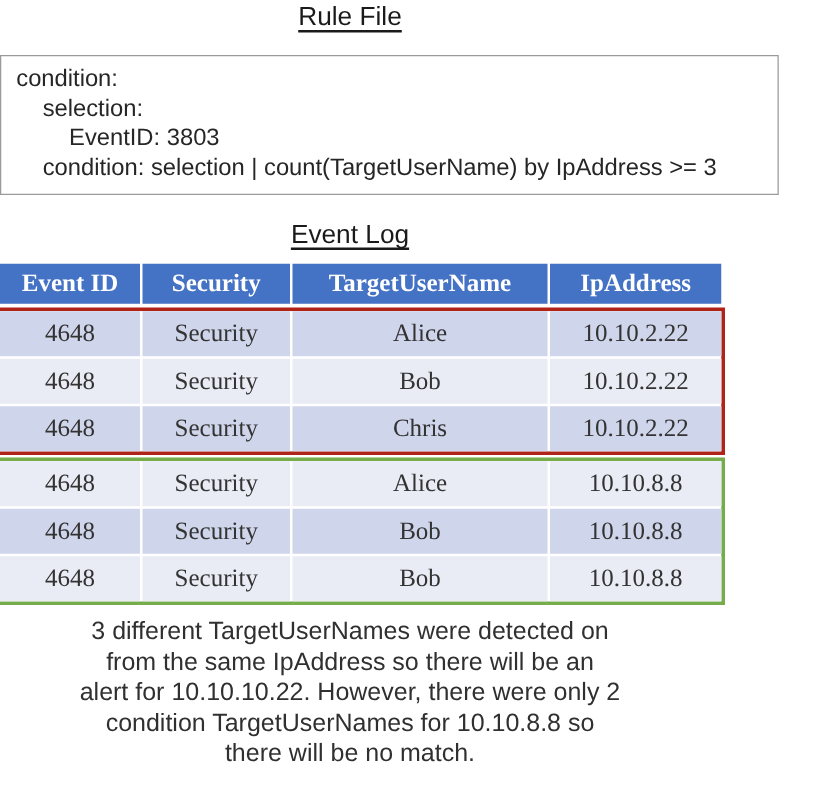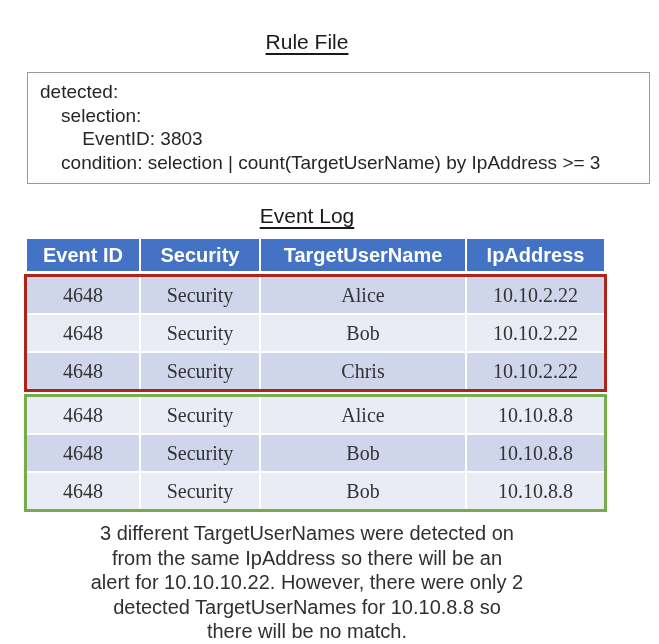--- a/index.html
+++ b/index.html
@@ -3,21 +3,21 @@
 <meta charset="utf-8">
 <style>
   * { margin: 0; padding: 0; box-sizing: border-box; }
   html, body {
     width: 659px; height: 644px;
     background: #ffffff;
     font-family: "Liberation Sans", "DejaVu Sans", sans-serif;
     color: #262626;
     overflow: hidden;
   }
-  .page { width: 560px; height: 644px; padding-top: 30px; margin-left: 27px; }
+  .page { width: 560px; height: 644px; padding-top: 2px; }
 
   
   .section-title {
     text-align: center;
     font-size: 21px;
     font-weight: 400;
     color: #1a1a1a;
     text-decoration: underline;
     text-underline-offset: 4px;
     text-decoration-thickness: 1.5px;
@@ -48,20 +48,21 @@
     column-gap: 2px;
     background: #ffffff;
   }
   .thead .cell {
     background: #4472c4;
     color: #ffffff;
     font-weight: 700;
     font-size: 20px;
     line-height: 32px;
     text-align: center;
+    font-family: Liberation Serif, serif;
   }
   .body-row { margin-bottom: 2px; }
   .body-row:last-child { margin-bottom: 0; }
   .body-row .cell {
     font-size: 20px;
     line-height: 36px;
     text-align: center;
     color: #333333;
   }
   .row-dark .cell  { background: #cfd5ea; }
@@ -83,21 +84,21 @@
   }
 </style>
 </head>
 <body>
 
 <div class="page">
 
   <div class="section-title title-rule">Rule File</div>
 
   <div class="rule-box">
-    <div class="rule-line">detected:</div>
+    <div class="rule-line">condition:</div>
     <div class="rule-line">    selection:</div>
     <div class="rule-line">        EventID: 3803</div>
     <div class="rule-line">    condition: selection | count(TargetUserName) by IpAddress &gt;= 3</div>
   </div>
 
   <div class="section-title title-log">Event Log</div>
 
   <div class="tbl">
 
     <div class="grid-row thead">
@@ -148,17 +149,17 @@
         <div class="cell">10.10.8.8</div>
       </div>
     </div>
 
   </div>
 
   <div class="caption">
     <div class="caption-line">3 different TargetUserNames were detected on</div>
     <div class="caption-line">from the same IpAddress so there will be an</div>
     <div class="caption-line">alert for 10.10.10.22. However, there were only 2</div>
-    <div class="caption-line">detected TargetUserNames for 10.10.8.8 so</div>
+    <div class="caption-line">condition TargetUserNames for 10.10.8.8 so</div>
     <div class="caption-line">there will be no match.</div>
   </div>
 
 </div>
 
 </body></html>

